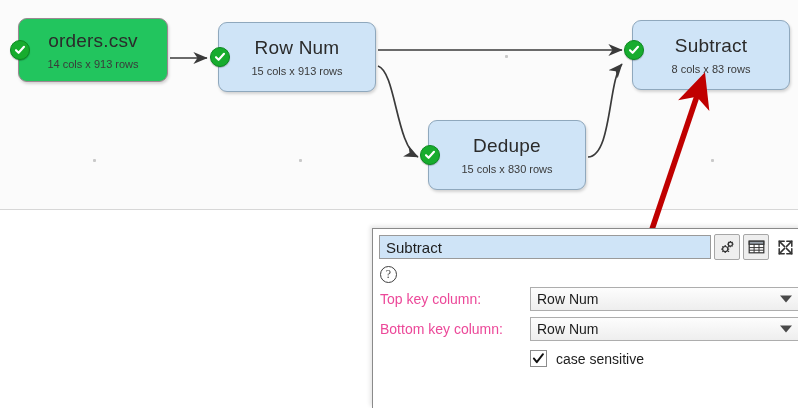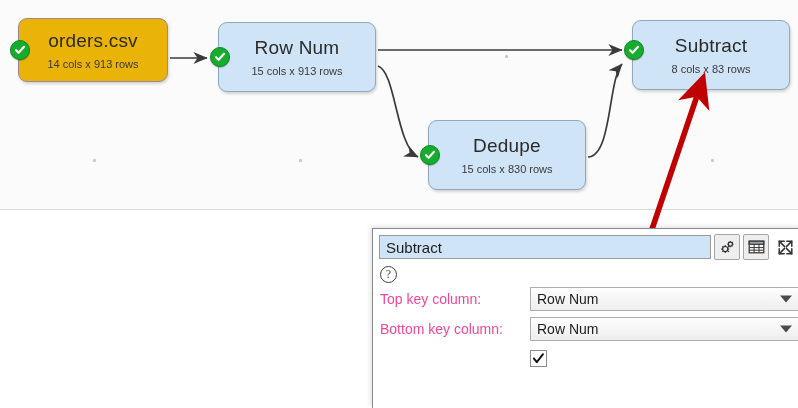--- a/index.html
+++ b/index.html
@@ -22,21 +22,21 @@
   }
   #wires{position:absolute;left:0;top:0;width:798px;height:209px;}
 
   .node{
     position:absolute;
     border-radius:9px;
     box-sizing:border-box;
     box-shadow:1px 2px 3px rgba(0,0,0,.16);
     display:flex;flex-direction:column;align-items:center;justify-content:center;
   }
-  .node.src{ background:#eab308; border:1px solid #9c8892;text-align:center; }
+  .node.src{ background:#22c55e; border:1px solid #9c8892;text-align:center; }
   .node.op { background:#cfe4f7; border:1px solid #8fa8bd; }
   .node .n-title{
     font-size:19px;color:#2b2b2b;line-height:22px;letter-spacing:.2px;
     white-space:nowrap;
   }
   .node .n-sub{
     font-size:11px;color:#3a3a3a;line-height:14px;margin-top:5px;white-space:nowrap;
   }
   .tick{
     position:absolute;left:-9px;top:50%;transform:translateY(-50%);
@@ -257,14 +257,15 @@
       <span class="caret"></span>
     </div>
   </div>
 
   <div class="p-row" id="row-check">
     <span class="cbox">
       <svg width="13" height="13" viewBox="0 0 13 13">
           <path d="M1.8 6.4 L4.8 10.2 L11 2.2" stroke="#111" stroke-width="1.9" fill="none" stroke-linecap="round" stroke-linejoin="round"></path>
         </svg>
     </span>
+    <span id="cb-label">case sensitive</span>
   </div>
 </div>
 
 </body></html>

